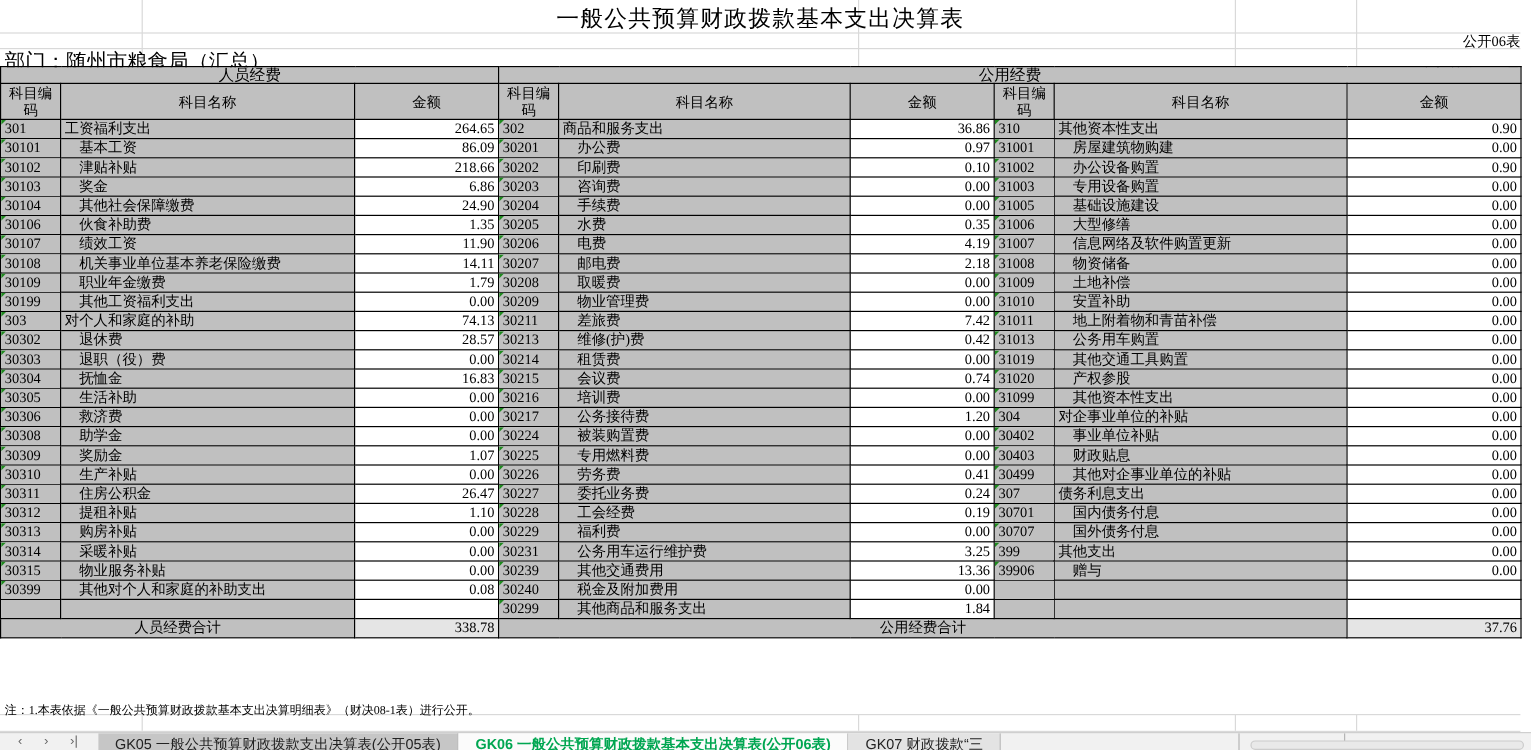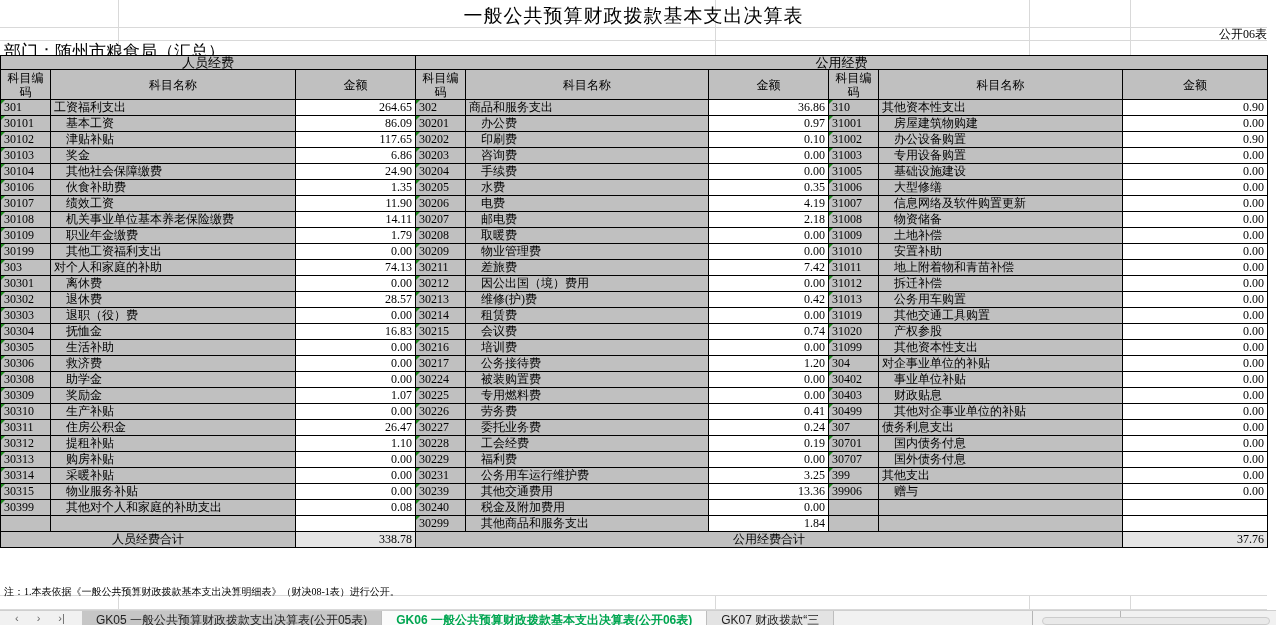--- a/index.html
+++ b/index.html
@@ -130,21 +130,21 @@
         <td class="code tri">30201</td>
         <td class="name">　办公费</td>
         <td class="amt">0.97</td>
         <td class="code tri">31001</td>
         <td class="name">　房屋建筑物购建</td>
         <td class="amt">0.00</td>
       </tr>
       <tr>
         <td class="code tri">30102</td>
         <td class="name">　津贴补贴</td>
-        <td class="amt">117.65</td>
+        <td class="amt">218.66</td>
         <td class="code tri">30202</td>
         <td class="name">　印刷费</td>
         <td class="amt">0.10</td>
         <td class="code tri">31002</td>
         <td class="name">　办公设备购置</td>
         <td class="amt">0.90</td>
       </tr>
       <tr>
         <td class="code tri">30103</td>
         <td class="name">　奖金</td>
@@ -224,31 +224,20 @@
       </tr>
       <tr>
         <td class="code tri">303</td>
         <td class="name">对个人和家庭的补助</td>
         <td class="amt">74.13</td>
         <td class="code tri">30211</td>
         <td class="name">　差旅费</td>
         <td class="amt">7.42</td>
         <td class="code tri">31011</td>
         <td class="name">　地上附着物和青苗补偿</td>
-        <td class="amt">0.00</td>
-      </tr>
-      <tr>
-        <td class="code tri">30301</td>
-        <td class="name">　离休费</td>
-        <td class="amt">0.00</td>
-        <td class="code tri">30212</td>
-        <td class="name">　因公出国（境）费用</td>
-        <td class="amt">0.00</td>
-        <td class="code tri">31012</td>
-        <td class="name">　拆迁补偿</td>
         <td class="amt">0.00</td>
       </tr>
       <tr>
         <td class="code tri">30302</td>
         <td class="name">　退休费</td>
         <td class="amt">28.57</td>
         <td class="code tri">30213</td>
         <td class="name">　维修(护)费</td>
         <td class="amt">0.42</td>
         <td class="code tri">31013</td>

